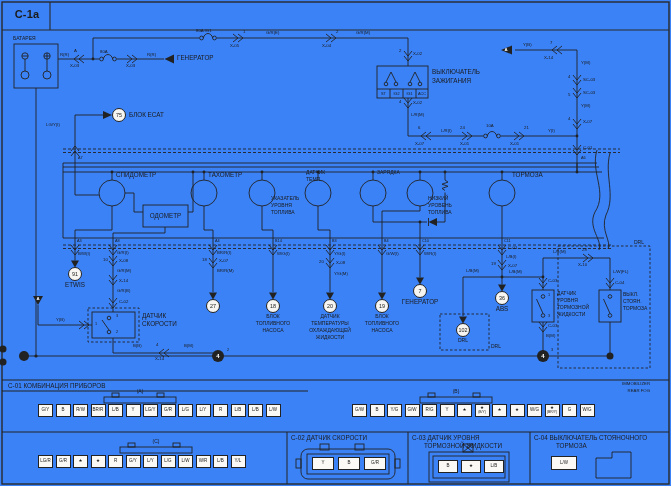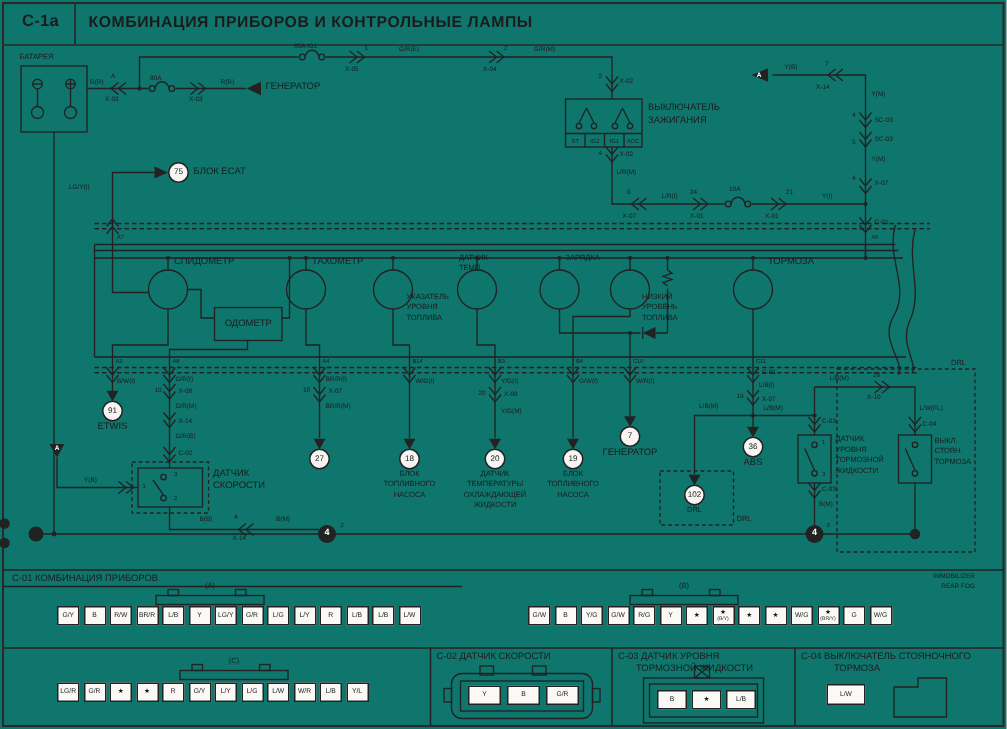--- a/index.html
+++ b/index.html
@@ -1,16 +1,16 @@
 <!DOCTYPE html>
 <html><head>
 <meta charset="utf-8">
 <style>
   html,body{margin:0;padding:0;background:#e8e7e3;}
-  .page{position:relative;width:671px;height:486px;background:#0f766e;overflow:hidden;
+  .page{position:relative;width:671px;height:486px;background:#3b82f6;overflow:hidden;
         font-family:"Liberation Sans", sans-serif;color:#1b1b1b;}
   .page svg{position:absolute;left:0;top:0;}
   #code-box{position:absolute;left:8px;top:8px;width:38px;text-align:center;
             font-size:11px;font-weight:bold;letter-spacing:.2px;}
   #title{position:absolute;left:59px;top:9px;font-size:10.5px;font-weight:bold;letter-spacing:.4px;}
   .lb{position:absolute;font-size:5px;line-height:1.05;white-space:nowrap;color:#1b1b1b;}
   .s35{font-size:3.8px;} .s4{font-size:4.3px;} .s5{font-size:5px;} .s6{font-size:6.3px;}
   .c{transform:translateX(-50%);}
   .r{transform:translateX(-100%);}
   .wt{color:#fff;font-weight:bold;}
@@ -213,21 +213,20 @@
         <rect x="395" y="459" width="5" height="9"></rect>
       <rect x="463" y="444" width="10" height="8"></rect>
         <path d="M463,444 L473,452 M473,444 L463,452"></path>
       <rect x="429" y="452" width="80" height="30"></rect>
       <rect x="433" y="456" width="72" height="22"></rect>
       <path d="M596,478 V458 H612 V452 H631 V478 Z"></path>
     </g>
   </svg>
 
   <div id="code-box">C-1a</div>
-  <div id="title">КОМБИНАЦИЯ ПРИБОРОВ И КОНТРОЛЬНЫЕ ЛАМПЫ</div>
   <div id="labels">
       <span class="lb s5" style="left: 13px; top: 36px;">БАТАРЕЯ</span>
       <span class="lb s4" style="left: 60px; top: 53px;">R(R)</span>
       <span class="lb s4" style="left: 74px; top: 49px;">A</span>
       <span class="lb s4" style="left: 70px; top: 64px;">X-03</span>
       <span class="lb s4" style="left: 100px; top: 50px;">80A</span>
       <span class="lb s4" style="left: 126px; top: 64px;">X-03</span>
       <span class="lb s4" style="left: 147px; top: 53px;">R(R)</span>
       <span class="lb s6" style="left: 177px; top: 55px;">ГЕНЕРАТОР</span>
       <span class="lb s4" style="left: 196px; top: 29px;">80A IG1</span>

